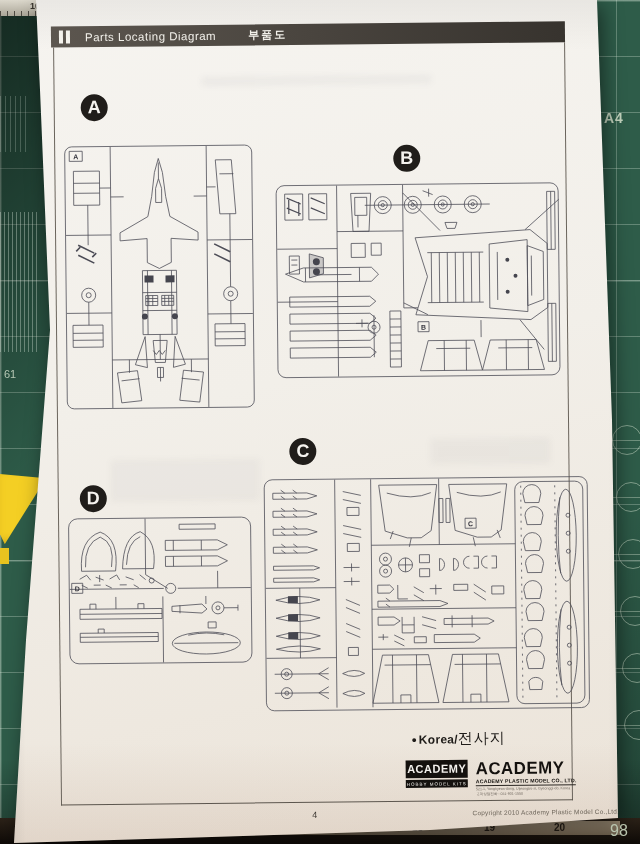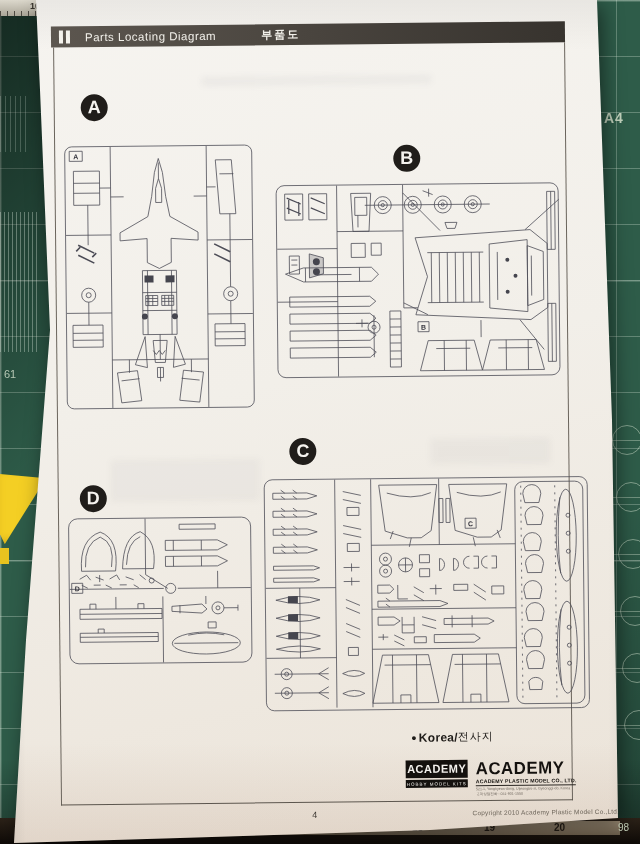--- a/index.html
+++ b/index.html
@@ -34,21 +34,21 @@
     color:#c2d2bd; letter-spacing:1px; }
   .mat-circle { position:absolute; width:30px; height:30px; border:1.5px solid rgba(212,228,208,.5);
     border-radius:50%; }
   .mat-circle::after { content:""; position:absolute; left:-8px; right:-8px; top:50%; height:1px;
     background:rgba(212,228,208,.4); }
   .bottom-strip { position:absolute; left:0; top:818px; width:640px; height:26px;
     background:linear-gradient(#2c2218,#0e0a07); }
   .bottom-ruler { position:absolute; left:150px; top:3px; width:470px; height:14px;
     background:linear-gradient(#a2927a,#6a5d4b); }
   .ruler-num { position:absolute; top:1px; font-size:10px; font-weight:bold; color:#241d16; }
-  .mat-98 { position:absolute; left:610px; top:822px; font-size:10px; color:#b9c4ae; z-index:3;margin-left:8px; }
+  .mat-98 { position:absolute; left:610px; top:822px; font-size:16px; color:#b9c4ae; z-index:3; }
 
   
   .sticky { position:absolute; left:0; top:474px; width:48px; height:70px; background:#f4cf24;
     clip-path:polygon(0 0, 96% 6%, 10% 100%, 0 86%); z-index:1;
     box-shadow:inset -4px -4px 8px rgba(160,110,0,.35); }
   .sticky2 { position:absolute; left:0; top:548px; width:9px; height:16px; background:#e8c31f; z-index:1; }
 
   
   .paper-wrap { position:absolute; inset:0; z-index:2; filter:drop-shadow(4px 6px 10px rgba(0,0,0,.5));padding-left:25px; }
   .paper { position:absolute; inset:0;
@@ -61,21 +61,21 @@
       linear-gradient(270deg, rgba(0,0,0,.08), transparent 5%),
       linear-gradient(0deg, rgba(140,90,60,.12), transparent 12%),
       linear-gradient(180deg, rgba(0,0,0,.05), transparent 6%); }
   .content { position:absolute; inset:0; transform:rotate(-0.6deg); transform-origin:300px 420px; }
 
   
   .header-bar { position:absolute; left:55px; top:24px; width:514px; height:21px;
     background:linear-gradient(90deg,#5c564f,#37332e); display:flex; align-items:center; padding:0 8px; }
   .accent-bar { width:4px; height:13px; background:#f4f2ec; margin-right:3px; }
   .header-title { color:#f2f0ea; font-size:11.5px; letter-spacing:.5px; margin-left:12px; }
-  .header-title-kr { color:#f2f0ea; font-size:11px; font-weight:bold; margin-left:45px; letter-spacing:2px; }
+  .header-title-kr { color:#f2f0ea; font-size:11px; font-weight:bold; margin-left:32px; letter-spacing:2px; }
 
   
   .frame-l { position:absolute; left:57px; top:45px; width:1px; height:758px; background:#6a645c; }
   .frame-r { position:absolute; left:568px; top:45px; width:1px; height:758px; background:#6a645c; }
   .frame-b { position:absolute; left:57px; top:802px; width:512px; height:1px; background:#5c564e; }
 
   
   .ghost { position:absolute; background:#7a7a82; filter:blur(3px); }
   .g1 { left:205px; top:76px; width:230px; height:9px; opacity:.07; }
   .g2 { left:430px; top:440px; width:120px; height:26px; opacity:.06; }
@@ -100,21 +100,21 @@
   .s-d { left:66px;  top:515px; }
   .tag { position:absolute; font-size:7px; font-weight:bold; color:#33333c;
     display:flex; align-items:center; justify-content:center; }
 
   
   .decal-note { position:absolute; left:408px; top:731px; font-size:12px; color:#1f1c19;
     display:flex; align-items:center; }
   .decal-bullet { font-size:9px; margin-right:2px; }
   .decal-en { font-weight:bold; letter-spacing:.3px; }
   .decal-sep { font-weight:bold; }
-  .decal-kr { font-size:11px; letter-spacing:1px; }
+  .decal-kr { font-size:15px; letter-spacing:1px; }
 
   
   .logo-small { position:absolute; left:402px; top:762px; width:62px; }
   .ls-top { background:#14110e; color:#f4f2ee; font-weight:bold; font-size:11px; text-align:center;
     padding:2px 0 3px; letter-spacing:.5px; transform:scaleY(1.05); }
   .ls-bottom { background:#14110e; color:#f4f2ee; font-size:4.5px; text-align:center; margin-top:2px;
     padding:1.5px 0; letter-spacing:1px; }
   .logo-large { position:absolute; left:472px; top:760px; width:100px; }
   .ll-word { font-size:15px; font-weight:bold; color:#14110e; letter-spacing:.5px;
     transform:scale(1.12,1.15); transform-origin:left top; white-space:nowrap; }

